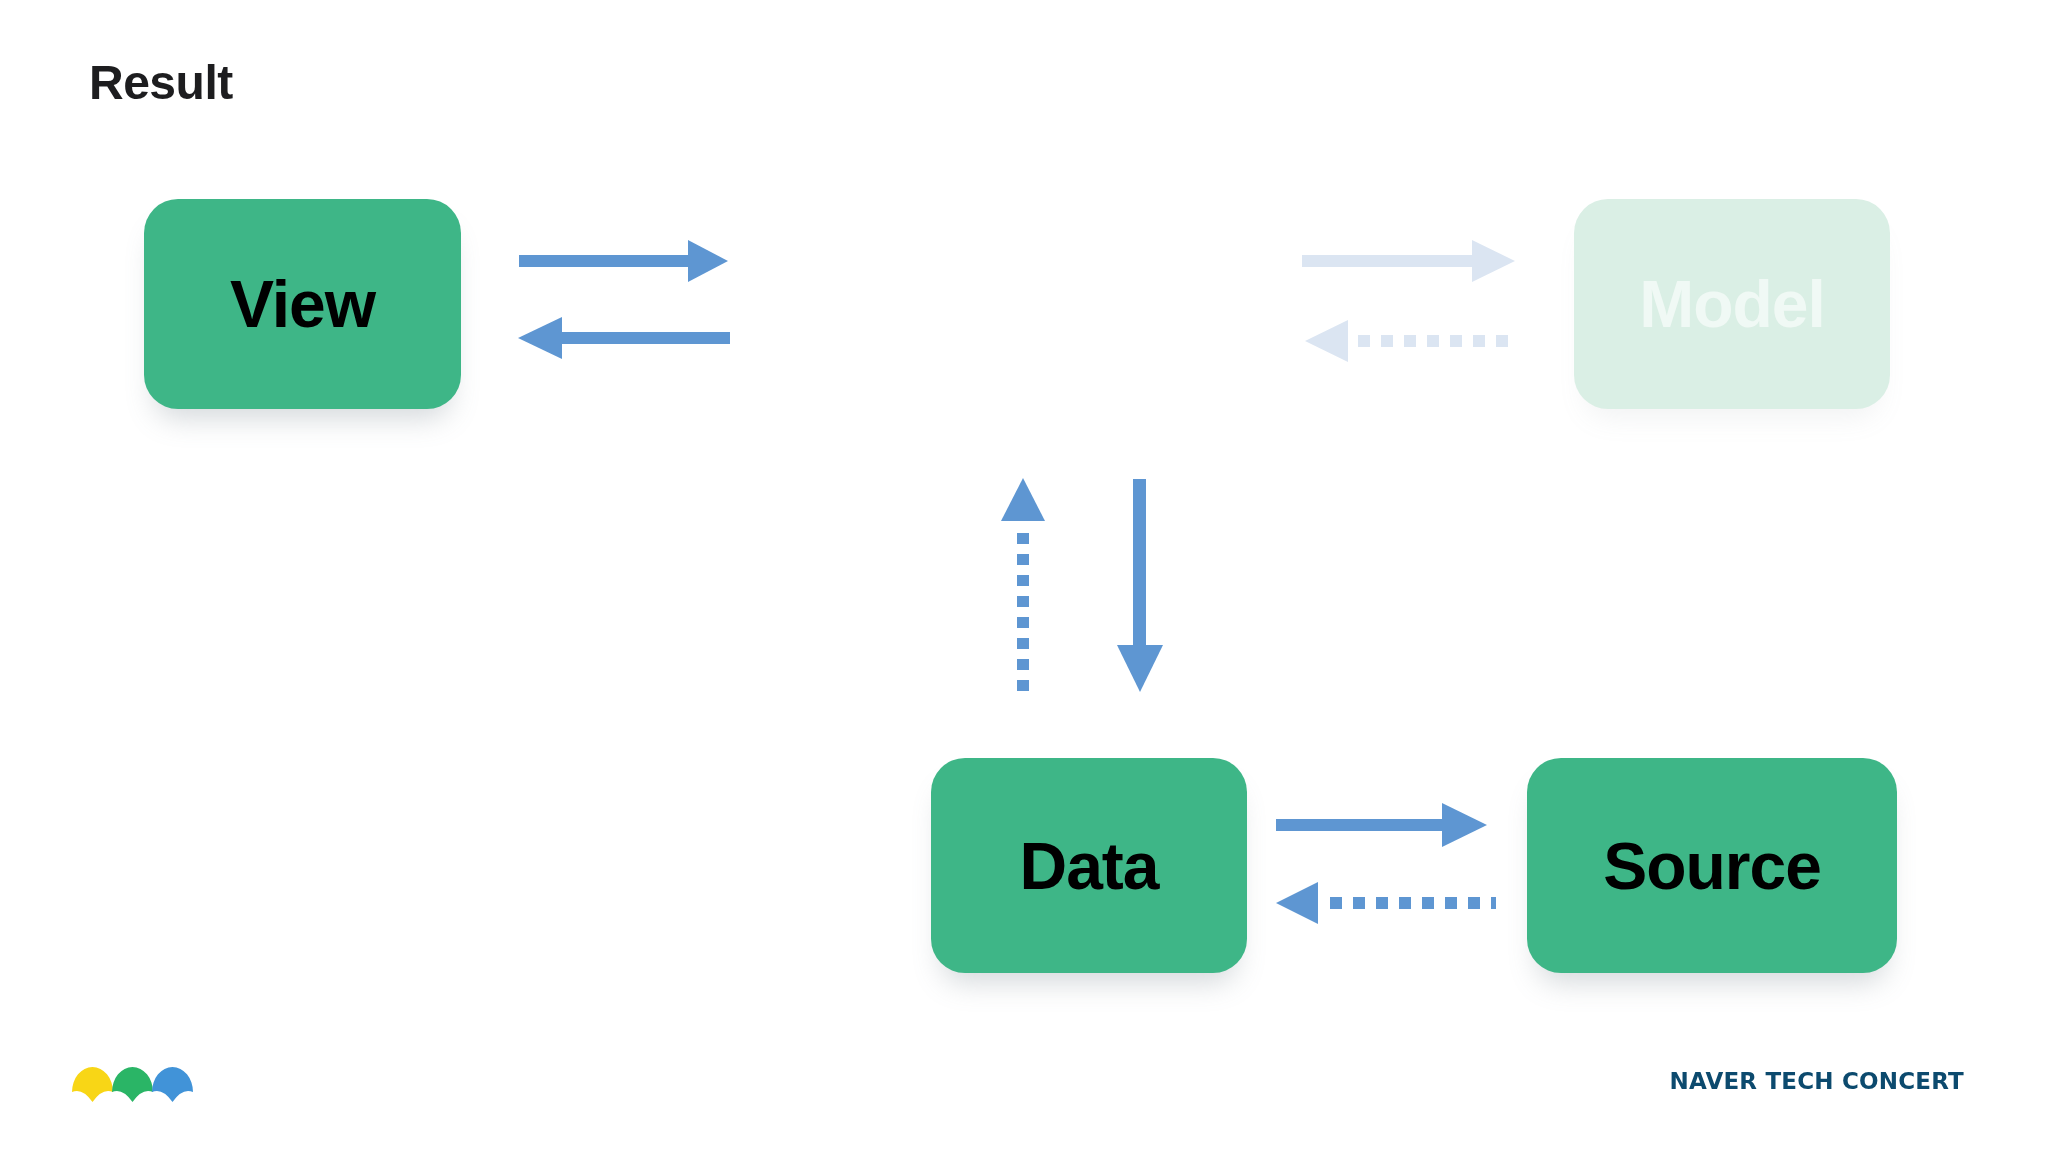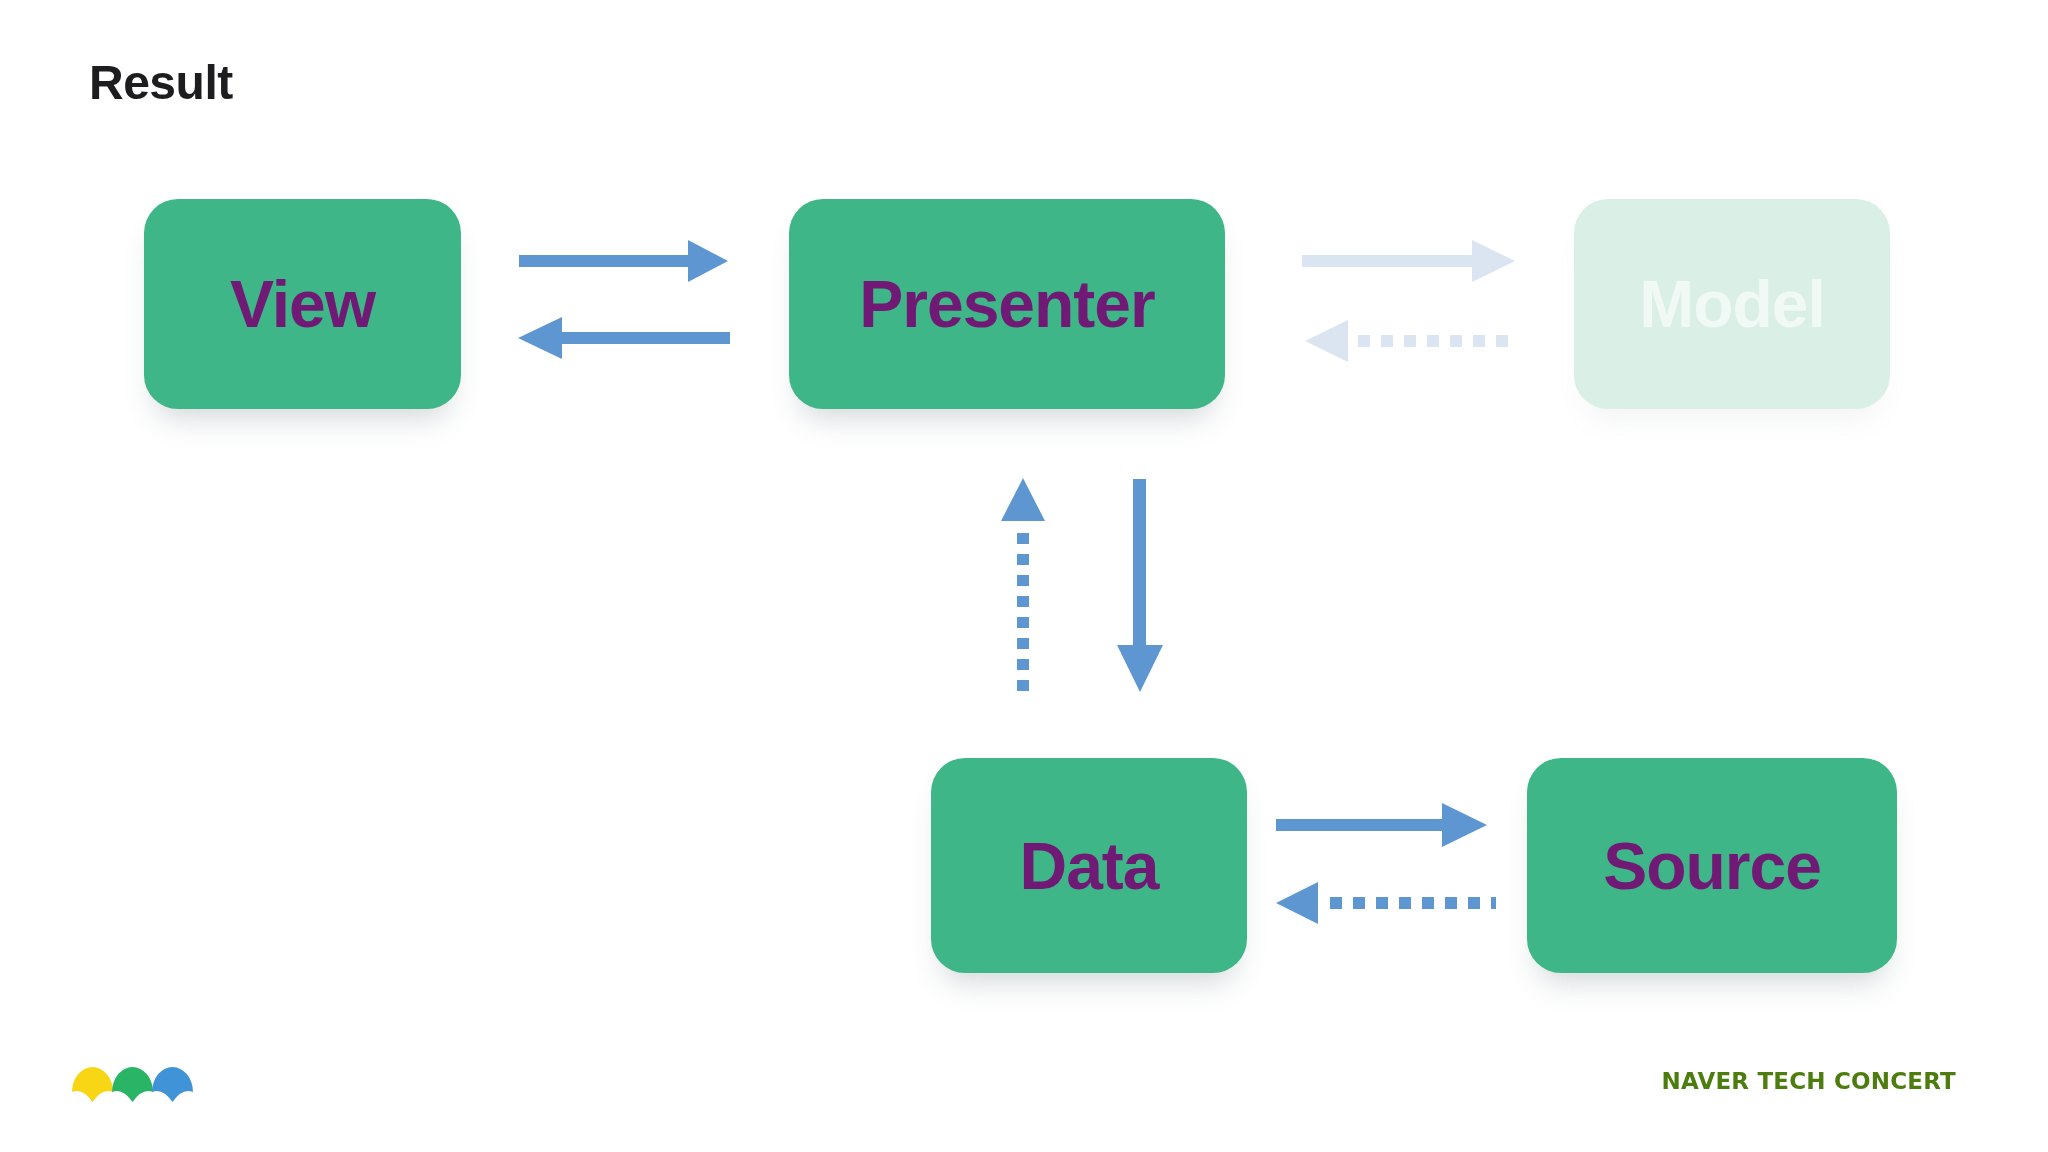--- a/index.html
+++ b/index.html
@@ -26,21 +26,21 @@
   }
   .node {
     position: absolute;
     display: flex;
     align-items: center;
     justify-content: center;
     border-radius: 34px;
     font-weight: 700;
     font-size: 66px;
     letter-spacing: -1px;
-    color: #701a75;
+    color: #000000;
   }
   .node.active {
     background: #3eb687;
     box-shadow: 0 20px 28px -10px rgba(118, 132, 142, 0.30);
   }
   .node.inactive {
     background: #daefe5;
     color: rgba(255, 255, 255, 0.60);
     box-shadow: 0 20px 28px -12px rgba(140, 152, 160, 0.12);
   }
@@ -57,26 +57,26 @@
   }
   .footer-logo {
     position: absolute;
     left: 71px;
     top: 1064px;
     width: 124px;
     height: 40px;
   }
   .footer-brand {
     position: absolute;
-    right: 92px;
+    right: 84px;
     top: 1068px;
     font-size: 23px;
     font-weight: 700;
     letter-spacing: 0.2px;
-    color: #4d7c0f;
+    color: #0c4a6e;
     font-family: "DejaVu Sans", "Liberation Sans", sans-serif;
     text-align: center;
   }
 </style>
 </head>
 <body>
 
 <div class="slide">
 
   <div class="slide-title">Result</div>
@@ -120,23 +120,20 @@
 
     <g>
       <polygon points="1276,903 1318,882 1318,924" fill="#5e96d2"></polygon>
       <line x1="1330" y1="903" x2="1496" y2="903" stroke="#5e96d2" stroke-width="12" stroke-dasharray="12 11"></line>
     </g>
   </svg>
 
   <div class="node active" id="node-view">
     <span>View</span>
   </div>
-  <div class="node active" id="node-presenter">
-    <span>Presenter</span>
-  </div>
   <div class="node inactive" id="node-model">
     <span>Model</span>
   </div>
   <div class="node active" id="node-source">
     <span>Source</span>
   </div>
   <div class="node active" id="node-data">
     <span>Data</span>
   </div>
 

